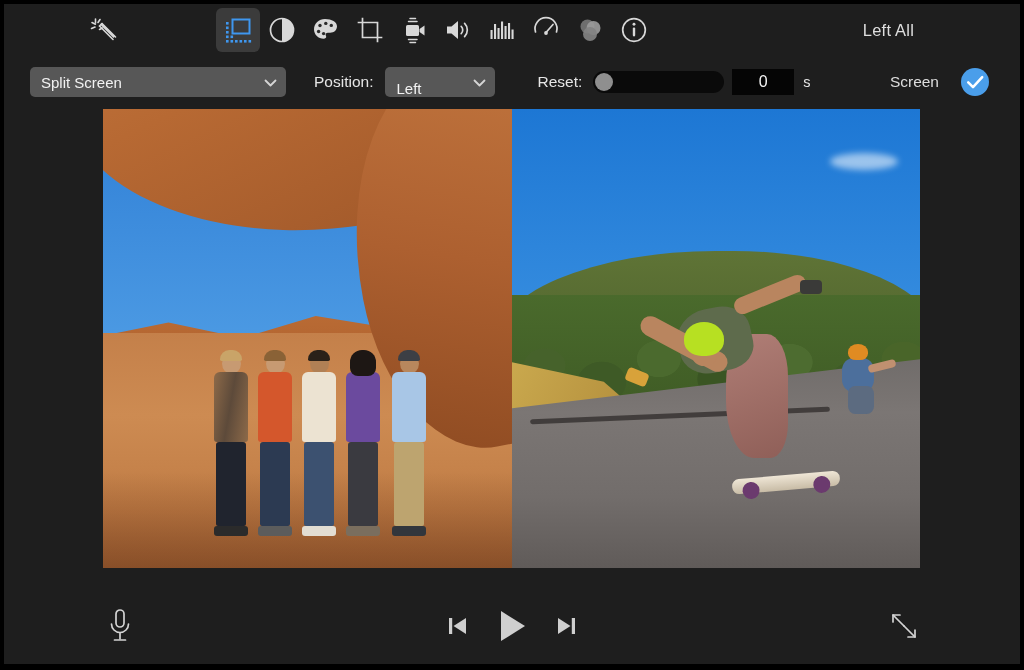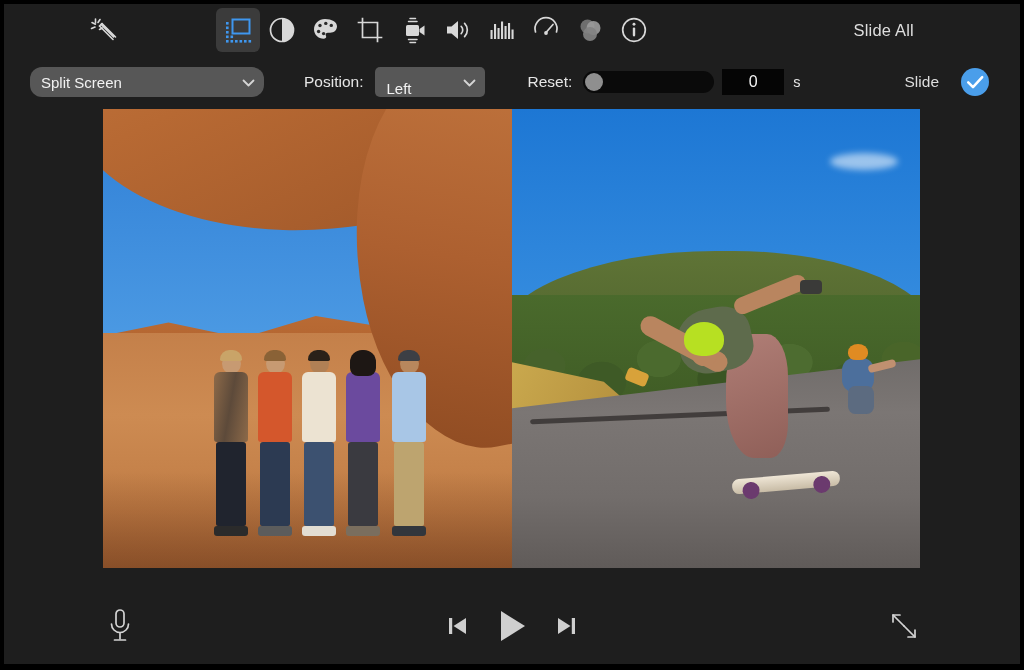--- a/index.html
+++ b/index.html
@@ -69,28 +69,28 @@
     font-size: 15px;
     padding: 0 26px 0 11px;
     cursor: pointer;
     user-select: none;
   }
   .popup .chev {
     position: absolute;
     right: 9px; top: 50%;
     transform: translateY(-50%);
   }
-  .popup-split { width: 234px; margin-left: 26px; border-radius: 12px; }
+  .popup-split { width: 256px; margin-left: 26px; }
   .popup-pos   { width: 110px; align-items: flex-end; }
   .ctl-label {
     color: #e6e6e6;
     font-size: 15.5px;
     white-space: nowrap;
   }
-  .label-position { margin-left: 40px; margin-right: 12px; }
+  .label-position { margin-left: 28px; margin-right: 12px; }
   .label-slide    { margin-left: 42px; margin-right: 11px; }
   .slider {
     position: relative;
     width: 131px; height: 22px;
     background: #0a0a0a;
     border-radius: 11px;
     cursor: pointer;
   }
   .slider .thumb {
     position: absolute;
@@ -521,21 +521,21 @@
     </div>
 
     <div class="tool-btn">
       <svg width="30" height="30" viewBox="0 0 30 30">
         <circle cx="15" cy="15" r="11.3" fill="none" stroke="#d8d8d8" stroke-width="1.7"></circle>
         <circle cx="15" cy="9.3" r="1.45" fill="#d8d8d8"></circle>
         <rect x="13.8" y="12.4" width="2.4" height="9" rx="1.1" fill="#d8d8d8"></rect>
       </svg>
     </div>
 
-    <div class="reset-all">Slide All</div>
+    <div class="reset-all">Left All</div>
   </div>
 
   <div class="controls-row">
 
     <div class="popup popup-split">
       <span>Split Screen</span>
       <span class="chev">
         <svg width="13" height="9" viewBox="0 0 13 9">
           <path d="M1.5 2 L6.5 7 L11.5 2" fill="none" stroke="#d5d5d5" stroke-width="1.8" stroke-linecap="round" stroke-linejoin="round"></path>
         </svg>
@@ -556,21 +556,21 @@
     <span class="ctl-label label-slide">Reset:</span>
 
     <div class="slider">
       <div class="thumb"></div>
     </div>
 
     <div class="numfield">0</div>
 
     <span class="unit">s</span>
 
-    <span class="reset-btn">Slide</span>
+    <span class="reset-btn">Screen</span>
 
     <span class="apply-check">
       <svg width="30" height="30" viewBox="0 0 30 30">
         <circle cx="15" cy="15" r="14" fill="#4a9eea"></circle>
         <path d="M8.2 15.4 L13 20.2 L22.2 10.2" fill="none" stroke="#ffffff" stroke-width="2.5" stroke-linecap="round" stroke-linejoin="round"></path>
       </svg>
     </span>
   </div>
 
   <div class="viewer">

